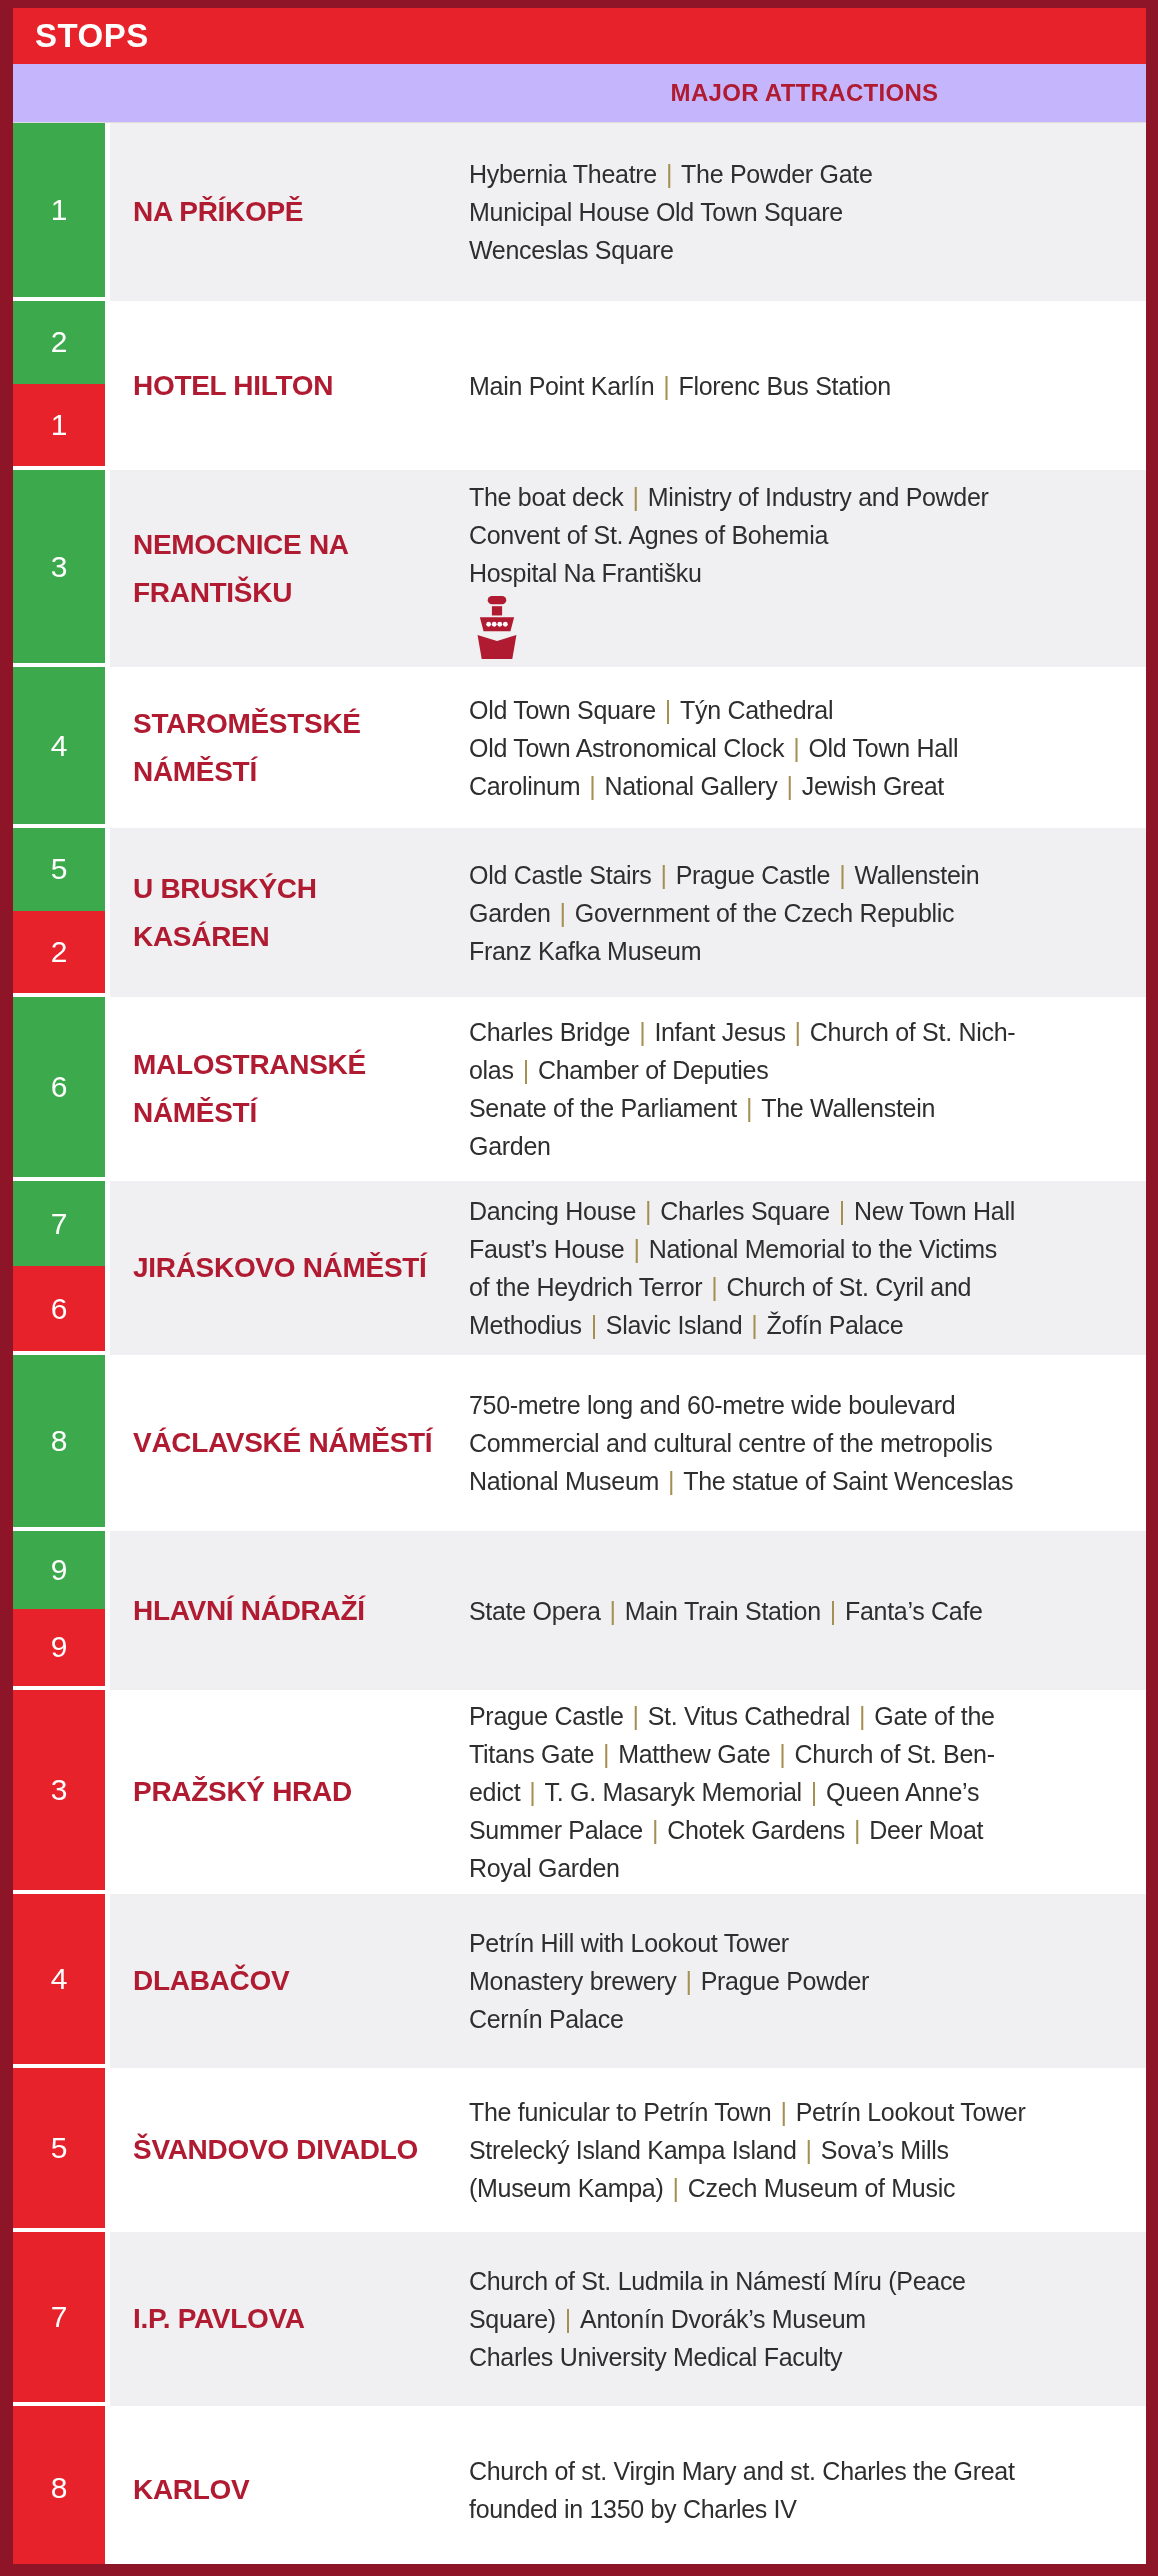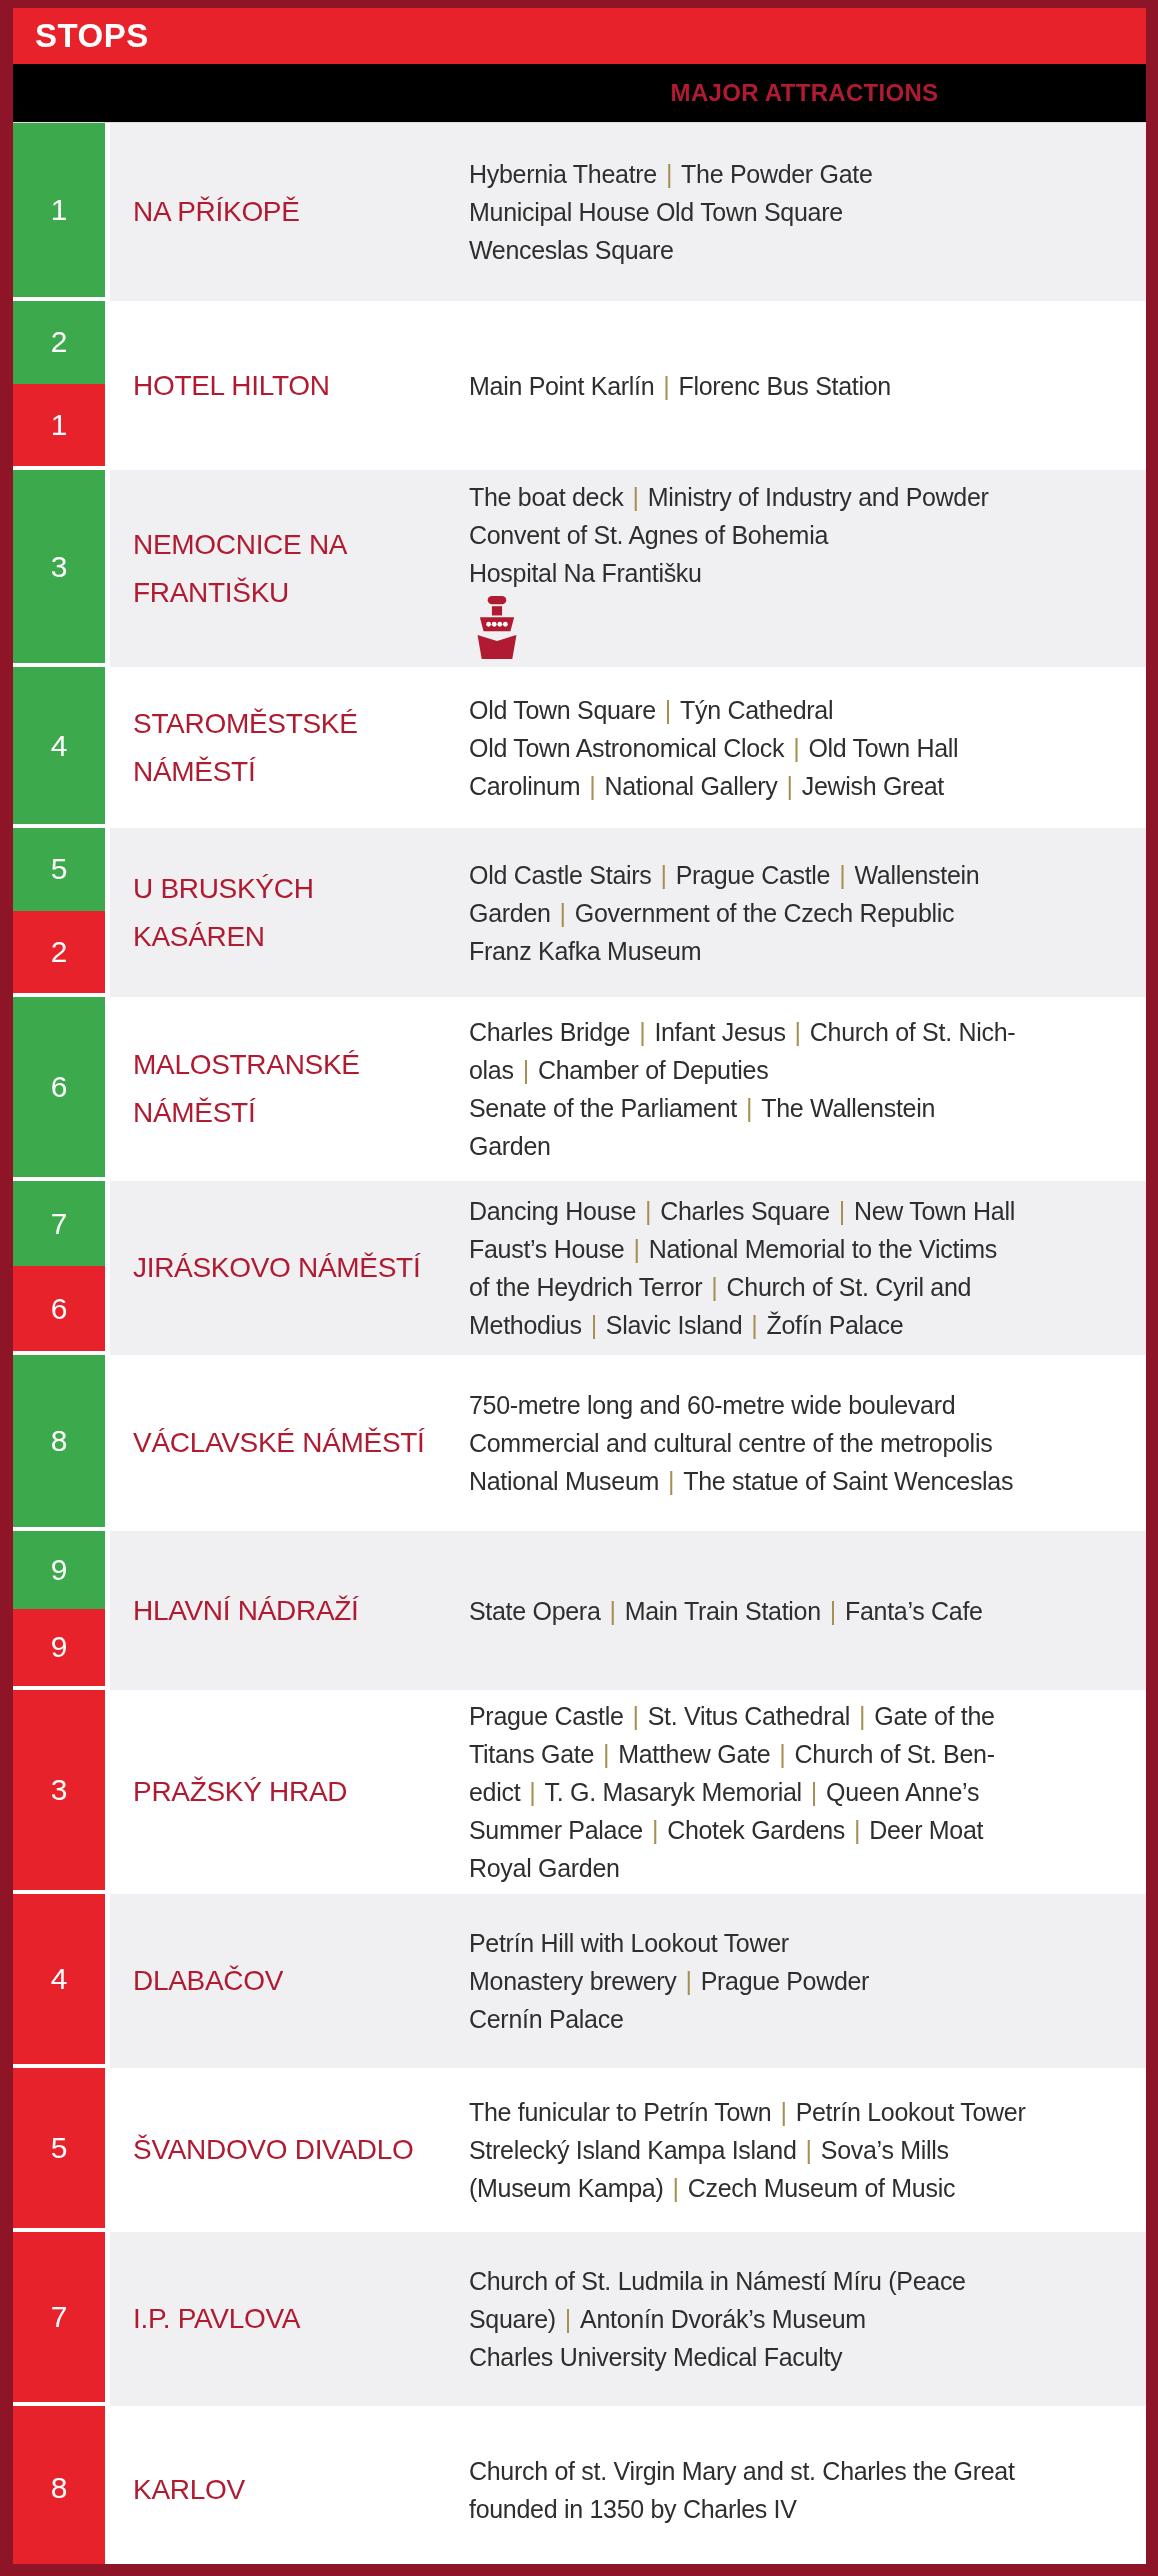--- a/index.html
+++ b/index.html
@@ -28,21 +28,21 @@
   }
   .stops-bar span {
     color: #ffffff;
     font-size: 33px;
     font-weight: bold;
     letter-spacing: 0.5px;
   }
   
   .attr-header-row {
     height: 59px;
-    background: #000000;
+    background: #c4b5fd;
     display: flex;
     align-items: center;
     border-bottom: 1px solid #dcdbdd;
   }
   .col-spacer { width: 450px; flex: none; }
   .attr-header {
     flex: 1;
     text-align: center;
     color: #b01b31;
     font-size: 24px;
@@ -92,21 +92,21 @@
     width: 353px;
     flex: none;
     padding-left: 23px;
     display: flex;
     flex-direction: column;
     justify-content: center;
   }
   .name-line {
     color: #b01b31;
     font-size: 28px;
-    font-weight: normal;
+    font-weight: bold;
     letter-spacing: -0.3px;
     line-height: 48px;
     white-space: nowrap;
   }
   .attr-cell {
     flex: 1;
     display: flex;
     flex-direction: column;
     justify-content: center;
     align-items: flex-start;

